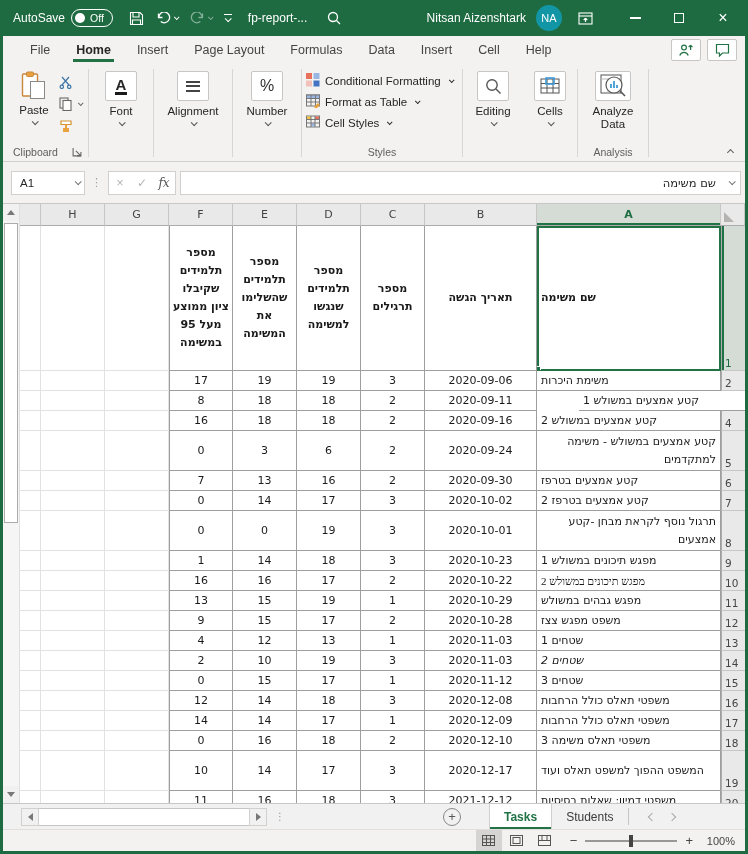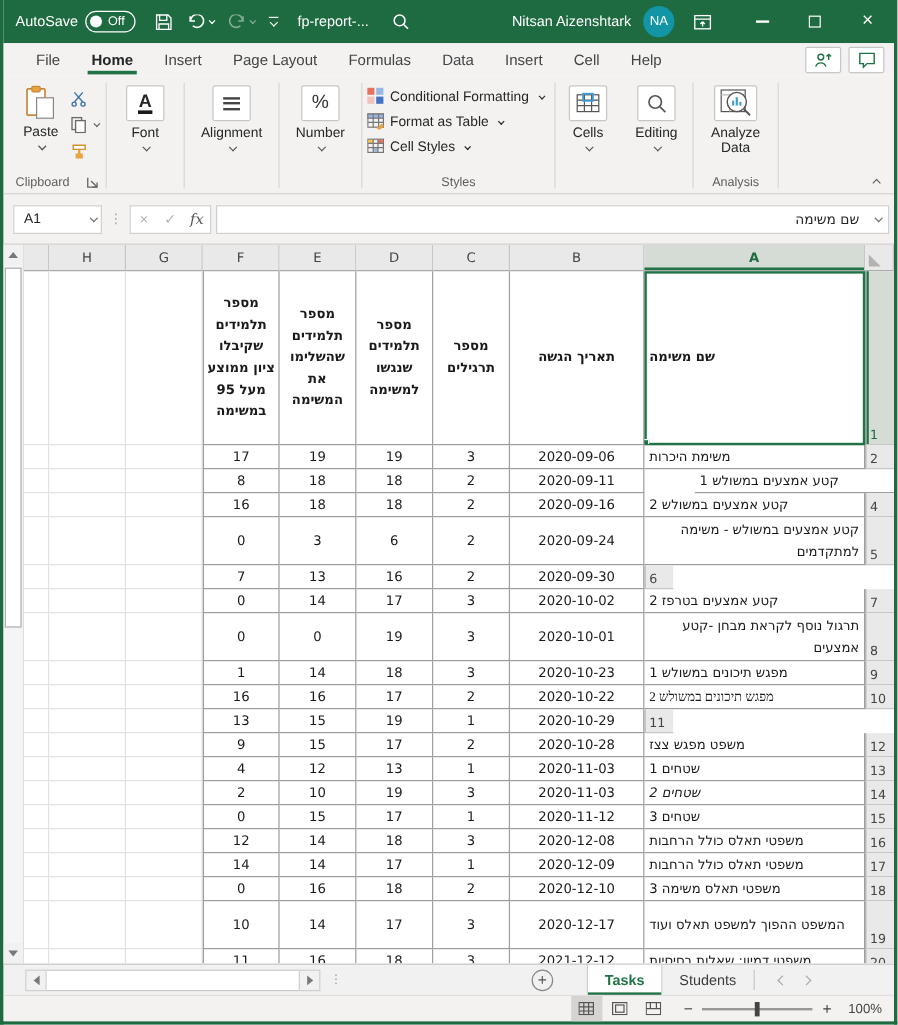--- a/index.html
+++ b/index.html
@@ -354,45 +354,45 @@
           </div>
       </div>
       <div class="rgroup-label">
           <span>Styles</span>
         </div>
     </div>
     <div class="rdivider"></div>
 
     <div class="rgroup">
       <div class="rgroup-body">
+        <div class="bigbtn" style="width:52px">
+          <span class="iconbox">
+            <svg width="17" height="17" viewBox="0 0 17 17" fill="none" stroke="#555" stroke-width="1.4">
+                <circle cx="7" cy="7" r="5.2"></circle>
+                <path d="M11 11l4.5 4.5"></path>
+              </svg>
+          </span>
+          <span class="lbl">Editing</span>
+          <span class="chev"></span>
+        </div>
+      </div>
+      <div class="rgroup-label"></div>
+    </div>
+
+    <div class="rgroup">
+      <div class="rgroup-body">
         <div class="bigbtn">
           <span class="iconbox">
             <svg width="20" height="18" viewBox="0 0 20 18" fill="none" stroke="#555" stroke-width="1">
                 <rect x="1" y="2" width="18" height="14"></rect>
                 <path d="M1 6.5h18M1 11h18M7 2v14M13 2v14"></path>
                 <rect x="6" y="1" width="8" height="6" stroke="#3E9BD6" stroke-width="1.6"></rect>
               </svg>
           </span>
           <span class="lbl">Cells</span>
-          <span class="chev"></span>
-        </div>
-      </div>
-      <div class="rgroup-label"></div>
-    </div>
-
-    <div class="rgroup">
-      <div class="rgroup-body">
-        <div class="bigbtn" style="width:52px">
-          <span class="iconbox">
-            <svg width="17" height="17" viewBox="0 0 17 17" fill="none" stroke="#555" stroke-width="1.4">
-                <circle cx="7" cy="7" r="5.2"></circle>
-                <path d="M11 11l4.5 4.5"></path>
-              </svg>
-          </span>
-          <span class="lbl">Editing</span>
           <span class="chev"></span>
         </div>
       </div>
       <div class="rgroup-label"></div>
     </div>
     <div class="rdivider"></div>
 
     <div class="rgroup">
       <div class="rgroup-body">
         <div class="bigbtn" style="width:62px">
@@ -527,20 +527,21 @@
         </div>
         <div class="g-row">
           <div class="c-plain" style="width: 21px;"></div>
           <div class="c-plain" style="width: 64px;"></div>
           <div class="c-plain" style="width: 64px;"></div>
           <div class="c-table c-first" style="width: 64px;">7</div>
           <div class="c-table" style="width: 64px;">13</div>
           <div class="c-table" style="width: 64px;">16</div>
           <div class="c-table" style="width: 64px;">2</div>
           <div class="c-table" style="width: 112px;">2020-09-30</div>
+          <div class="c-table c-name" style="width: 184px;">קטע אמצעים בטרפז</div>
           <div class="row-num" style="width: 24px;">6</div>
         </div>
         <div class="g-row">
           <div class="c-plain" style="width: 21px;"></div>
           <div class="c-plain" style="width: 64px;"></div>
           <div class="c-plain" style="width: 64px;"></div>
           <div class="c-table c-first" style="width: 64px;">0</div>
           <div class="c-table" style="width: 64px;">14</div>
           <div class="c-table" style="width: 64px;">17</div>
           <div class="c-table" style="width: 64px;">3</div>
@@ -586,20 +587,21 @@
         </div>
         <div class="g-row">
           <div class="c-plain" style="width: 21px;"></div>
           <div class="c-plain" style="width: 64px;"></div>
           <div class="c-plain" style="width: 64px;"></div>
           <div class="c-table c-first" style="width: 64px;">13</div>
           <div class="c-table" style="width: 64px;">15</div>
           <div class="c-table" style="width: 64px;">19</div>
           <div class="c-table" style="width: 64px;">1</div>
           <div class="c-table" style="width: 112px;">2020-10-29</div>
+          <div class="c-table c-name" style="width: 184px;">מפגש גבהים במשולש</div>
           <div class="row-num" style="width: 24px;">11</div>
         </div>
         <div class="g-row">
           <div class="c-plain" style="width: 21px;"></div>
           <div class="c-plain" style="width: 64px;"></div>
           <div class="c-plain" style="width: 64px;"></div>
           <div class="c-table c-first" style="width: 64px;">9</div>
           <div class="c-table" style="width: 64px;">15</div>
           <div class="c-table" style="width: 64px;">17</div>
           <div class="c-table" style="width: 64px;">2</div>

